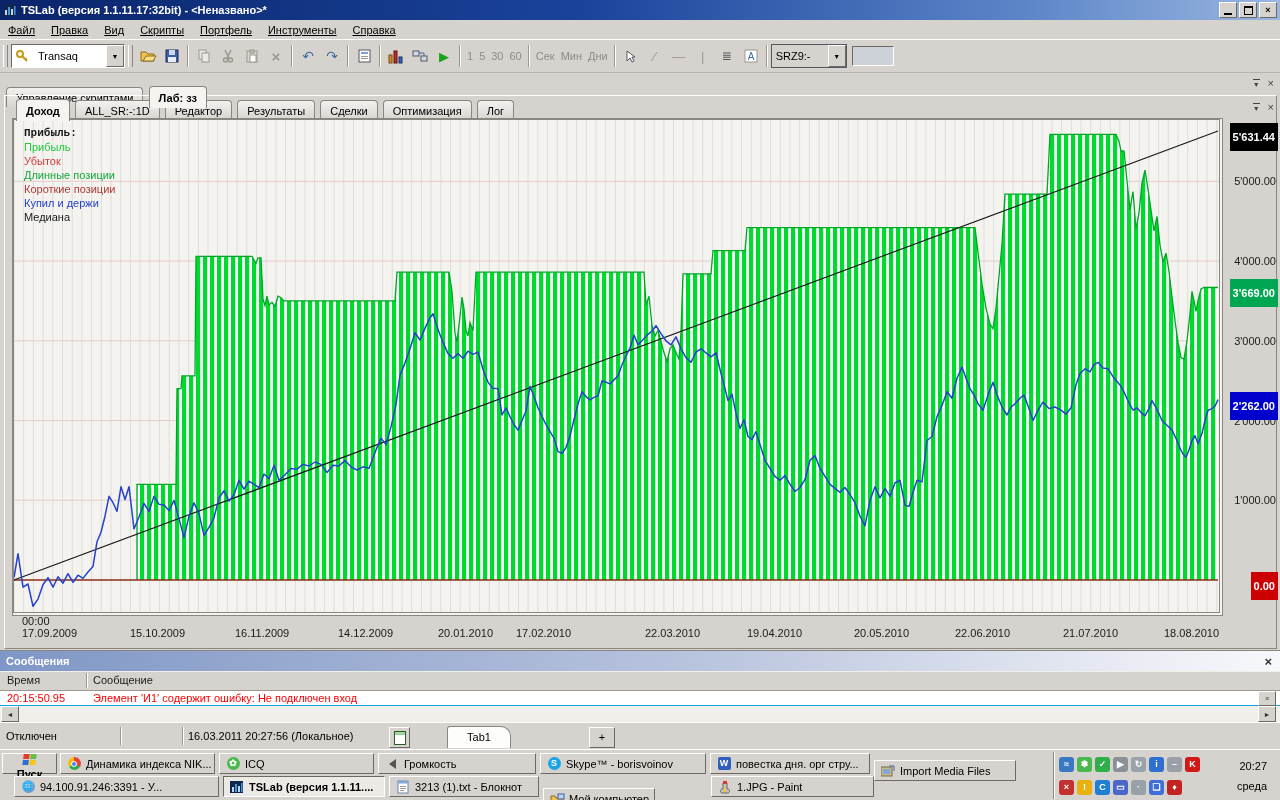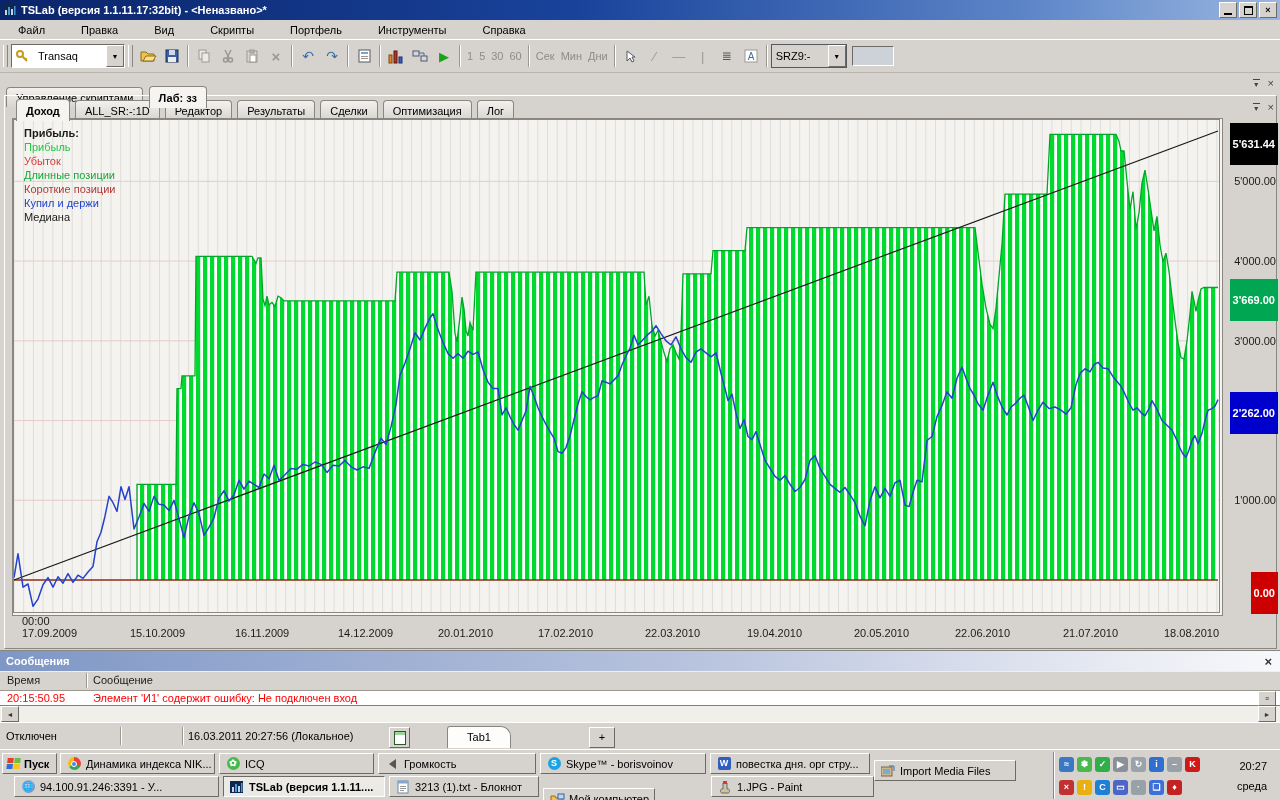--- a/index.html
+++ b/index.html
@@ -13,21 +13,21 @@
     background:linear-gradient(90deg,#0a246a 0%,#19439b 45%,#5c85c8 80%,#9ab6e0 100%);
     color:#fff;display:flex;align-items:center;padding:0 3px;box-sizing:border-box;}
   #titlebar .ttl{font-weight:bold;font-size:11px;margin-left:4px;white-space:nowrap;}
   .winbtn{width:16px;height:14px;margin-left:2px;display:flex;align-items:center;justify-content:center;
     font-size:9px;font-weight:bold;color:#000;}
   .glyph-min{width:8px;height:2px;background:#000;margin-top:7px;}
   .glyph-rest{width:7px;height:6px;border:1px solid #000;border-top-width:2px;}
   
   #menubar{left:0;top:20px;width:1280px;height:19px;display:flex;align-items:center;
     border-bottom:1px solid #fff;}
-  .menu-item{padding:2px 18px;white-space:nowrap;}
+  .menu-item{padding:2px 8px;white-space:nowrap;text-decoration:underline;}
   
   #toolbar{left:0;top:39px;width:1280px;height:32px;display:flex;align-items:center;
     border-top:1px solid #fff;border-bottom:1px solid #b8b5b0;}
   .grip{width:3px;height:22px;margin:0 3px;border-left:1px solid #fff;border-right:1px solid #8a8781;}
   .tsep{width:1px;height:22px;background:#9b988f;margin:0 3px;border-right:1px solid #fff;}
   .tbtn{width:24px;height:24px;display:flex;align-items:center;justify-content:center;}
   .tbtn svg{display:block;}
   .dis{color:#9b988f;}
   .tlabel{padding:0 3px;color:#8f8c85;white-space:nowrap;}
   .combo{height:22px;display:flex;align-items:center;background:#fff;
@@ -42,24 +42,24 @@
   #tabstrip1{left:6px;top:74px;width:1268px;height:21px;margin-top:12px;}
   #tabstrip2{left:16px;top:99px;width:1250px;height:21px;}
   .strip-btns{position:absolute;right:6px;top:3px;display:flex;gap:8px;align-items:center;color:#444;}
   .chev{display:inline-block;border-top:1px solid #444;padding-top:1px;font-size:7px;line-height:7px;}
   .xbtn{font-size:11px;line-height:11px;}
   #workpanel{left:4px;top:95px;width:1271px;height:552px;border:1px solid;border-color:#fff #8a8781 #8a8781 #fff;}
   #chartframe{left:12px;top:118px;width:1209px;height:496px;border:1px solid #8a8781;background:#f4f3ef;}
   
   #plot{left:13px;top:119px;width:1207px;height:494px;}
   #legend{left:24px;top:126px;line-height:14px;z-index:5;}
-  #legend .lg-title{font-weight:bold;}
+  #legend .lg-title{font-weight:bold;font-family:Liberation Mono, monospace;}
   #yaxis{left:1222px;top:119px;width:58px;height:494px;}
   .ytick{position:absolute;right:4px;width:54px;text-align:right;color:#1a1a1a;}
-  .ybadge{position:absolute;right:2px;padding:15px 3px;color:#fff;font-weight:bold;text-align:right;}
+  .ybadge{position:absolute;right:2px;padding:8px 3px;color:#fff;font-weight:bold;text-align:right;}
   #xaxis{left:13px;top:614px;width:1260px;height:28px;}
   .xtick{position:absolute;white-space:nowrap;color:#1a1a1a;}
   
   #msgpanel{left:0;top:650px;width:1280px;height:71px;border-top:1px solid #8a8781;background:#f1efe9;}
   #msghead{left:0;top:651px;width:1280px;height:20px;
     background:linear-gradient(90deg,#7f97c6 0%,#b9c4de 55%,#eceef5 90%,#f7f8fb 100%);
     color:#fff;display:flex;align-items:center;padding-left:6px;box-sizing:border-box;font-weight:bold;}
   #msghead .hx{position:absolute;right:8px;color:#333;font-weight:bold;font-size:13px;}
   #msgcols{left:0;top:672px;width:1280px;height:18px;background:#d6d3ce;border-bottom:1px solid #9b988f;}
   .mcol{position:absolute;top:2px;color:#1a1a1a;}
@@ -82,21 +82,21 @@
      background-size:10px 3px;background-repeat:no-repeat;}
   
   #taskbar{left:0;top:749px;width:1280px;height:51px;background:#d6d3ce;border-top:1px solid #fff;}
   .tkbtn{position:absolute;height:21px;box-sizing:border-box;display:flex;align-items:center;gap:4px;
     padding:0 5px;overflow:hidden;white-space:nowrap;border:1px solid;
     border-color:#fff #6d6a65 #6d6a65 #fff;background:#d6d3ce;}
   .tkbtn.active{border-color:#6d6a65 #fff #fff #6d6a65;background:#eceae5;font-weight:bold;}
   .tkico{width:16px;height:16px;flex:0 0 16px;display:flex;align-items:center;justify-content:center;}
   #start-btn{position:absolute;left:2px;top:3px;width:55px;height:21px;font-weight:bold;display:flex;
     align-items:center;gap:3px;padding:0 4px;box-sizing:border-box;border:1px solid;
-    border-color:#fff #6d6a65 #6d6a65 #fff;background:#d6d3ce;}
+    border-color:#fff #6d6a65 #6d6a65 #fff;background:#d6d3ce;flex-direction:column;}
   .winflag{width:14px;height:12px;display:grid;grid-template-columns:6px 6px;grid-template-rows:5px 5px;
     gap:1px;transform:skewX(-8deg);}
   .winflag i{display:block;}
   #tray{position:absolute;left:1053px;top:2px;width:225px;height:47px;
     border-left:1px solid #8a8781;box-shadow:inset 1px 0 0 #fff;}
   .tico{position:absolute;width:15px;height:15px;border-radius:3px;font-size:9px;line-height:15px;
     text-align:center;color:#fff;font-weight:bold;}
   #clock{position:absolute;right:12px;top:4px;text-align:right;line-height:20px;}
   
   .spk{width:0;height:0;border:5px solid transparent;border-right:7px solid #555;border-left:none;}
@@ -441,21 +441,21 @@
     <span class="ybadge" style="background: rgb(0, 0, 204); top: 272.649px;">2'262.00</span>
     <span class="ybadge" style="background: rgb(204, 0, 0); top: 453px;">0.00</span>
   </div>
 <div id="xaxis" class="abs">
     <span class="xtick" style="left: 9px; top: 1px;">00:00</span>
     <span class="xtick" style="left: 9px; top: 13px;">17.09.2009</span>
     <span class="xtick" style="left: 117px; top: 13px;">15.10.2009</span>
     <span class="xtick" style="left: 222px; top: 13px;">16.11.2009</span>
     <span class="xtick" style="left: 325px; top: 13px;">14.12.2009</span>
     <span class="xtick" style="left: 425px; top: 13px;">20.01.2010</span>
-    <span class="xtick" style="left: 525px; top: 13px;">17.02.2010</span>
+    <span class="xtick" style="left: 503px; top: 13px;">17.02.2010</span>
     <span class="xtick" style="left: 632px; top: 13px;">22.03.2010</span>
     <span class="xtick" style="left: 734px; top: 13px;">19.04.2010</span>
     <span class="xtick" style="left: 841px; top: 13px;">20.05.2010</span>
     <span class="xtick" style="left: 942px; top: 13px;">22.06.2010</span>
     <span class="xtick" style="left: 1050px; top: 13px;">21.07.2010</span>
     <span class="xtick" style="left: 1151px; top: 13px;">18.08.2010</span>
   </div>
 
 <div id="msgpanel" class="abs"></div>
 <div id="msghead" class="abs">

